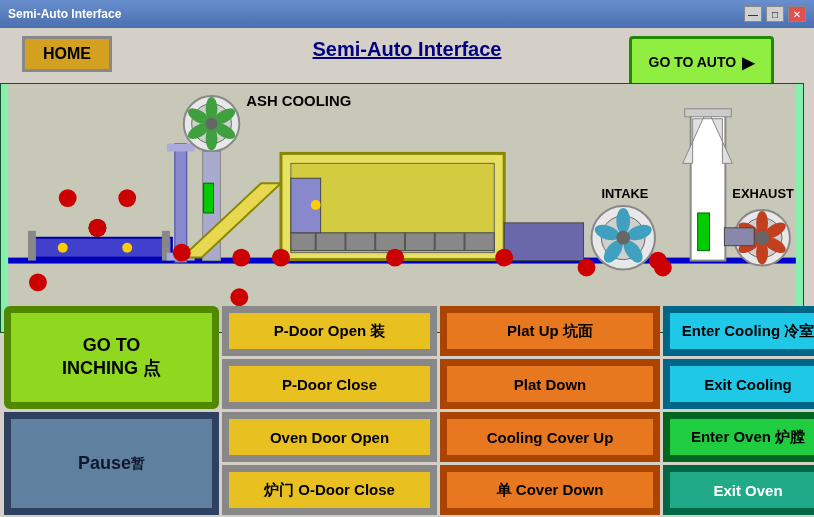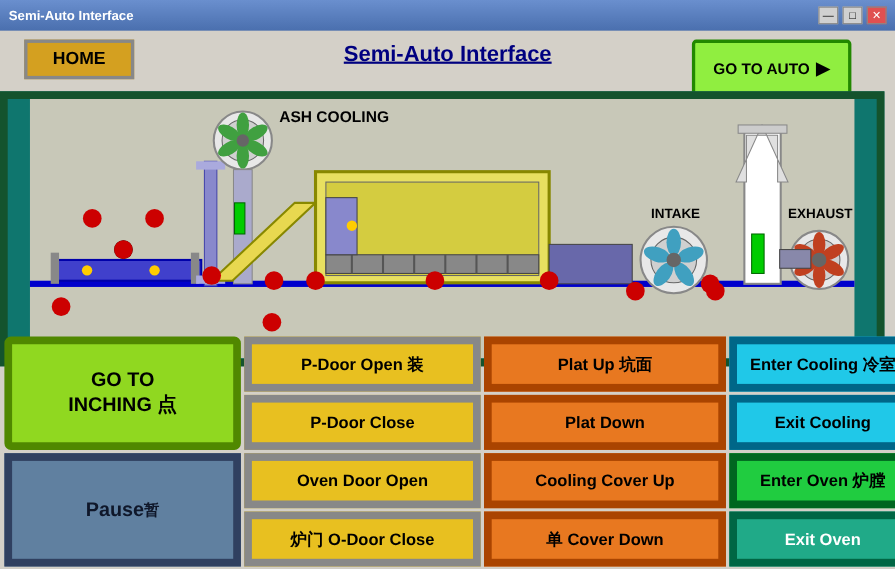--- a/index.html
+++ b/index.html
@@ -63,21 +63,21 @@
       white-space: nowrap;
     }
 
     
     .home-btn {
       position: absolute;
       top: 8px;
       left: 22px;
       background: #d4a020;
       border: 3px solid #888;
-      width: 100px;
+      width: 90px;
       height: 36px;
       font-size: 16px;
       font-weight: bold;
       color: black;
       cursor: pointer;
       display: flex;
       align-items: center;
       justify-content: center;
     }
 
@@ -101,22 +101,22 @@
       gap: 6px;
     }
 
     
     .diagram-area {
       position: absolute;
       top: 55px;
       left: 0;
       right: 10px;
       height: 250px;
-      background: #0f766e;
-      border: 7px solid #14532d;
+      background: #86efac;
+      border: 1px solid #14532d;
       overflow: hidden;
     }
 
     .ctrl-btn {
       border: 7px solid #b91c1c;
       font-size: 15px;
       font-weight: bold;
       cursor: pointer;
       display: flex;
       align-items: center;

